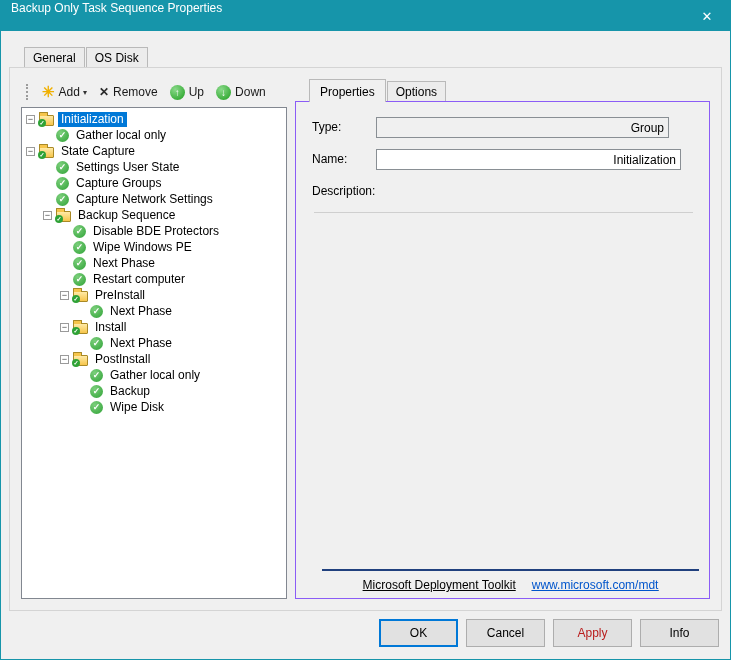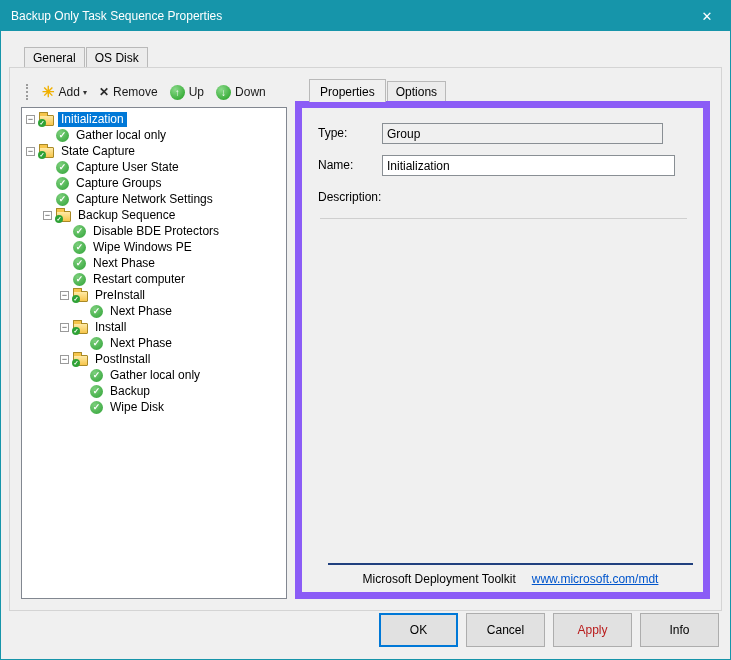--- a/index.html
+++ b/index.html
@@ -3,21 +3,21 @@
 <meta charset="utf-8">
 <style>
   * { box-sizing: border-box; margin: 0; padding: 0; }
   html, body { width: 731px; height: 660px; }
   body { font-family: "Liberation Sans", sans-serif; font-size: 12px; color: #000; background:#fff; }
 
   .dialog { position: relative; width: 731px; height: 660px; background: #f0f0f0;
             border: 1px solid var(--titlebar); overflow: hidden; }
 
   
-  .titlebar { height: 30px; background: var(--titlebar); color: #fff; display: flex; align-items: center; }
+  .titlebar { height: 30px; background: var(--titlebar); color: #fff; display: flex; align-items: flex-start; }
   .titlebar .title { padding-left: 10px; font-size: 12px; }
   .close-btn { margin-left: auto; width: 46px; height: 30px; display: flex; align-items: center;
                justify-content: center; color: #fff; font-size: 13px; cursor: default; }
 
   
   .tabstrip { display: flex; align-items: flex-end; padding-left: 14px; }
   .tab { border: 1px solid #b9b9b9; border-bottom: none; background: #ececec;
          padding: 3px 8px 2px; margin-right: 1px; margin-bottom: 1px; height: 20px; }
   .tab.active { background: #f0f0f0; height: 23px; padding: 5px 10px 3px; margin-bottom: 0; z-index: 3; position: relative; }
 
@@ -58,40 +58,40 @@
   .node-icon.check { width: 13px; height: 13px; border-radius: 50%;
                       background: radial-gradient(circle at 35% 30%, #7ccf7c, var(--check-green));
                       color: #fff; font-size: 9px; font-weight: 700; line-height: 13px; text-align: center; }
   .node-label { padding: 0 3px; line-height: 15px; }
   .node-label.selected { background: var(--selection); color: #fff; }
 
   
   .right-pane { position: absolute; left: 285px; top: 11px; right: 11px; bottom: 11px; }
   .panel-tabstrip { height: 23px; }
   .panel-page { position: absolute; top: 22px; left: 0; right: 0; bottom: 0;
-                border: 7px solid #8b5cf6; background: #f0f0f0; }
+                border: 1px solid #8b5cf6; background: #f0f0f0; }
   .fields { padding: 15px 14px 0 16px; }
   .field-row { display: flex; margin-bottom: 11px; }
   .field-label { width: 64px; flex: 0 0 auto; padding-top: 3px; }
   .field-input { flex: 1; height: 21px; border: 1px solid #898f94; background: #fff;
-                 font-family: inherit; font-size: 12px; padding: 0 4px; }
+                 font-family: inherit; font-size: 12px; padding: 0 4px; text-align: right; }
   .field-input.readonly { background: #f0f0f0; margin-right: 26px; }
   .field-input.name { margin-right: 14px; }
   .field-textarea { flex: 1; height: 50px; border: 1px solid #898f94; background: #fff;
                  font-family: inherit; font-size: 12px; padding: 2px 4px; resize: none; margin-right: 12px; }
   .section-divider { border: none; border-top: 1px solid #cfcfcf; margin: 14px 2px 0; }
 
-  .panel-footer { position: absolute; left: 26px; right: 10px; bottom: 6px; }
+  .panel-footer { position: absolute; left: 26px; right: 10px; bottom: 6px; text-decoration: underline; }
   .footer-line { height: 2px; background: var(--footer-line); margin-bottom: 7px; }
   .footer-text { display: flex; justify-content: center; align-items: baseline; gap: 16px; }
   .mdt-link { color: var(--link); text-decoration: underline; cursor: pointer; }
 
   
   .dialog-buttons { position: absolute; right: 11px; bottom: 12px; display: flex; gap: 8px; }
-  .dlg-btn { width: 79px; height: 34px; background: #e1e1e1; border: 1px solid #adadad;
+  .dlg-btn { width: 79px; height: 28px; background: #e1e1e1; border: 1px solid #adadad;
              font-family: inherit; font-size: 12px; color: #000; cursor: default; }
   .dlg-btn.default { border-color: #0078d7; box-shadow: inset 0 0 0 1px #0078d7; }
   .dlg-btn.disabled { color: #b91c1c; }
 </style>
 </head>
 <body>
 
 <div class="dialog">
 
   <div class="titlebar">
@@ -145,21 +145,21 @@
           <div class="tree-row" style="padding-left: 4px;">
             <span class="expander">−</span>
             <span class="node-icon folder">
               <span class="badge">✓</span>
             </span>
             <span class="node-label">State Capture</span>
           </div>
           <div class="tree-row" style="padding-left: 21px;">
             <span class="expander-spacer"></span>
             <span class="node-icon check">✓</span>
-            <span class="node-label">Capture User State</span>
+            <span class="node-label">Settings User State</span>
           </div>
           <div class="tree-row" style="padding-left: 21px;">
             <span class="expander-spacer"></span>
             <span class="node-icon check">✓</span>
             <span class="node-label">Capture Groups</span>
           </div>
           <div class="tree-row" style="padding-left: 21px;">
             <span class="expander-spacer"></span>
             <span class="node-icon check">✓</span>
             <span class="node-label">Capture Network Settings</span>

